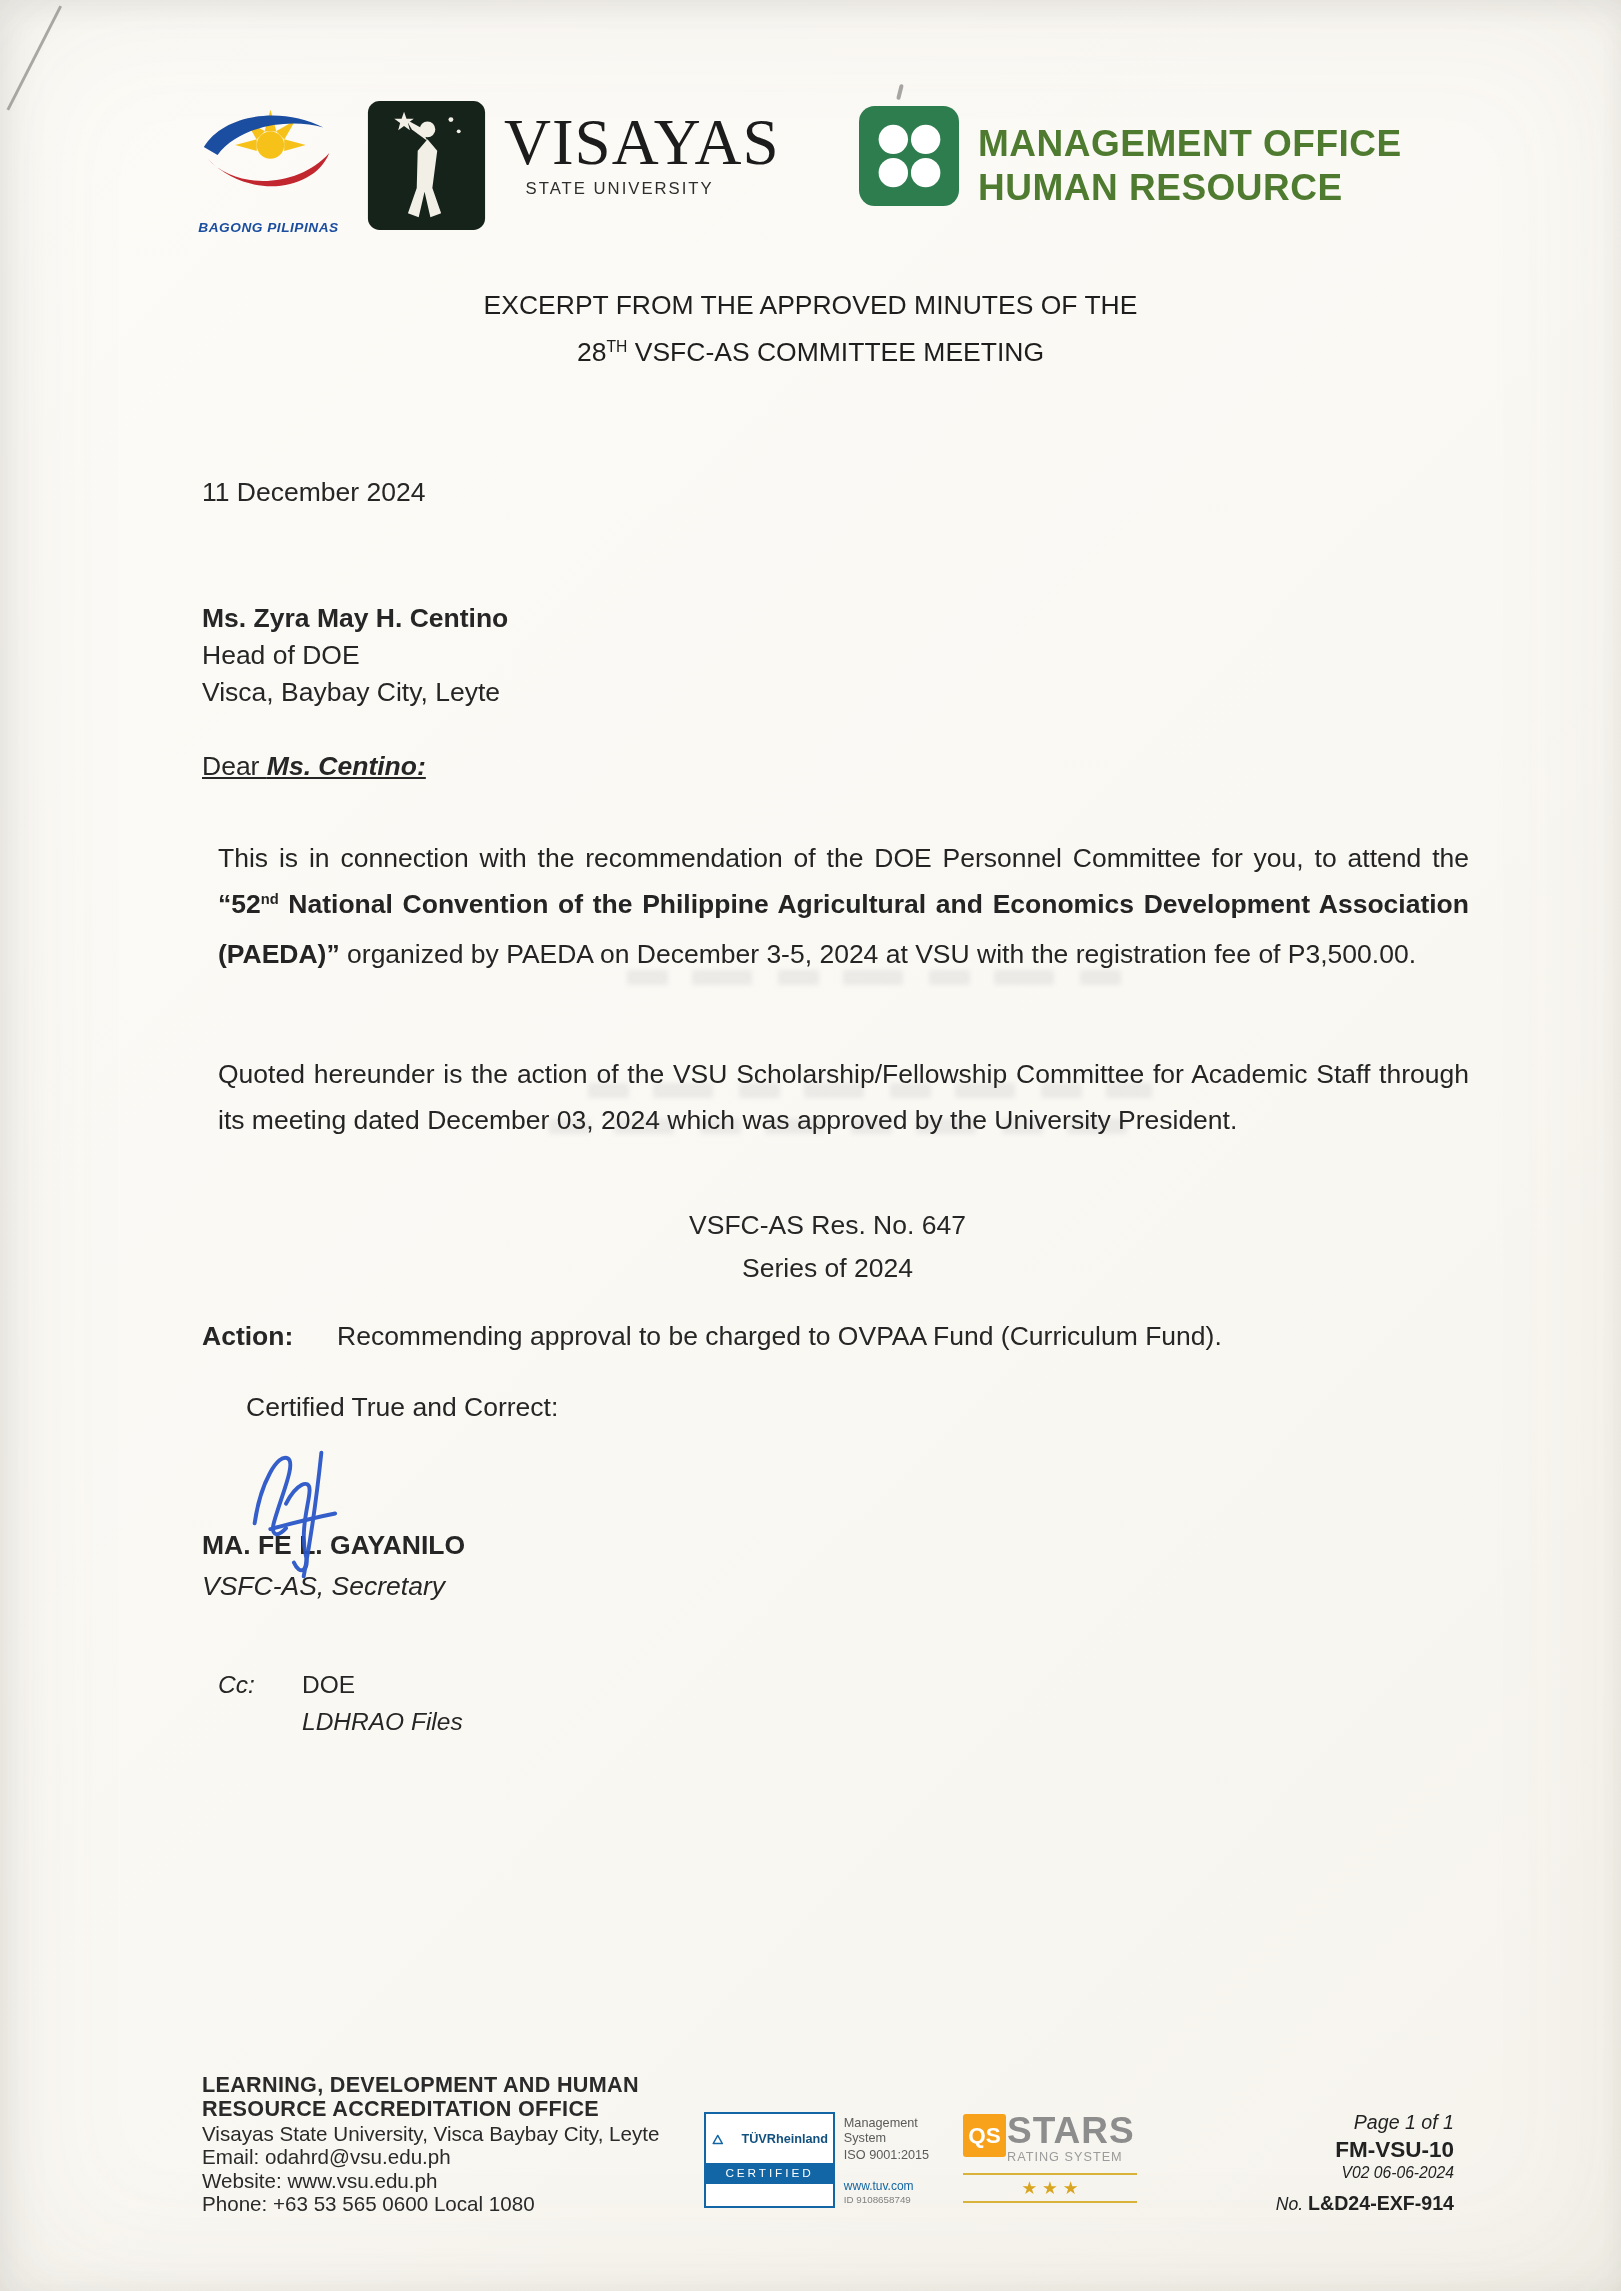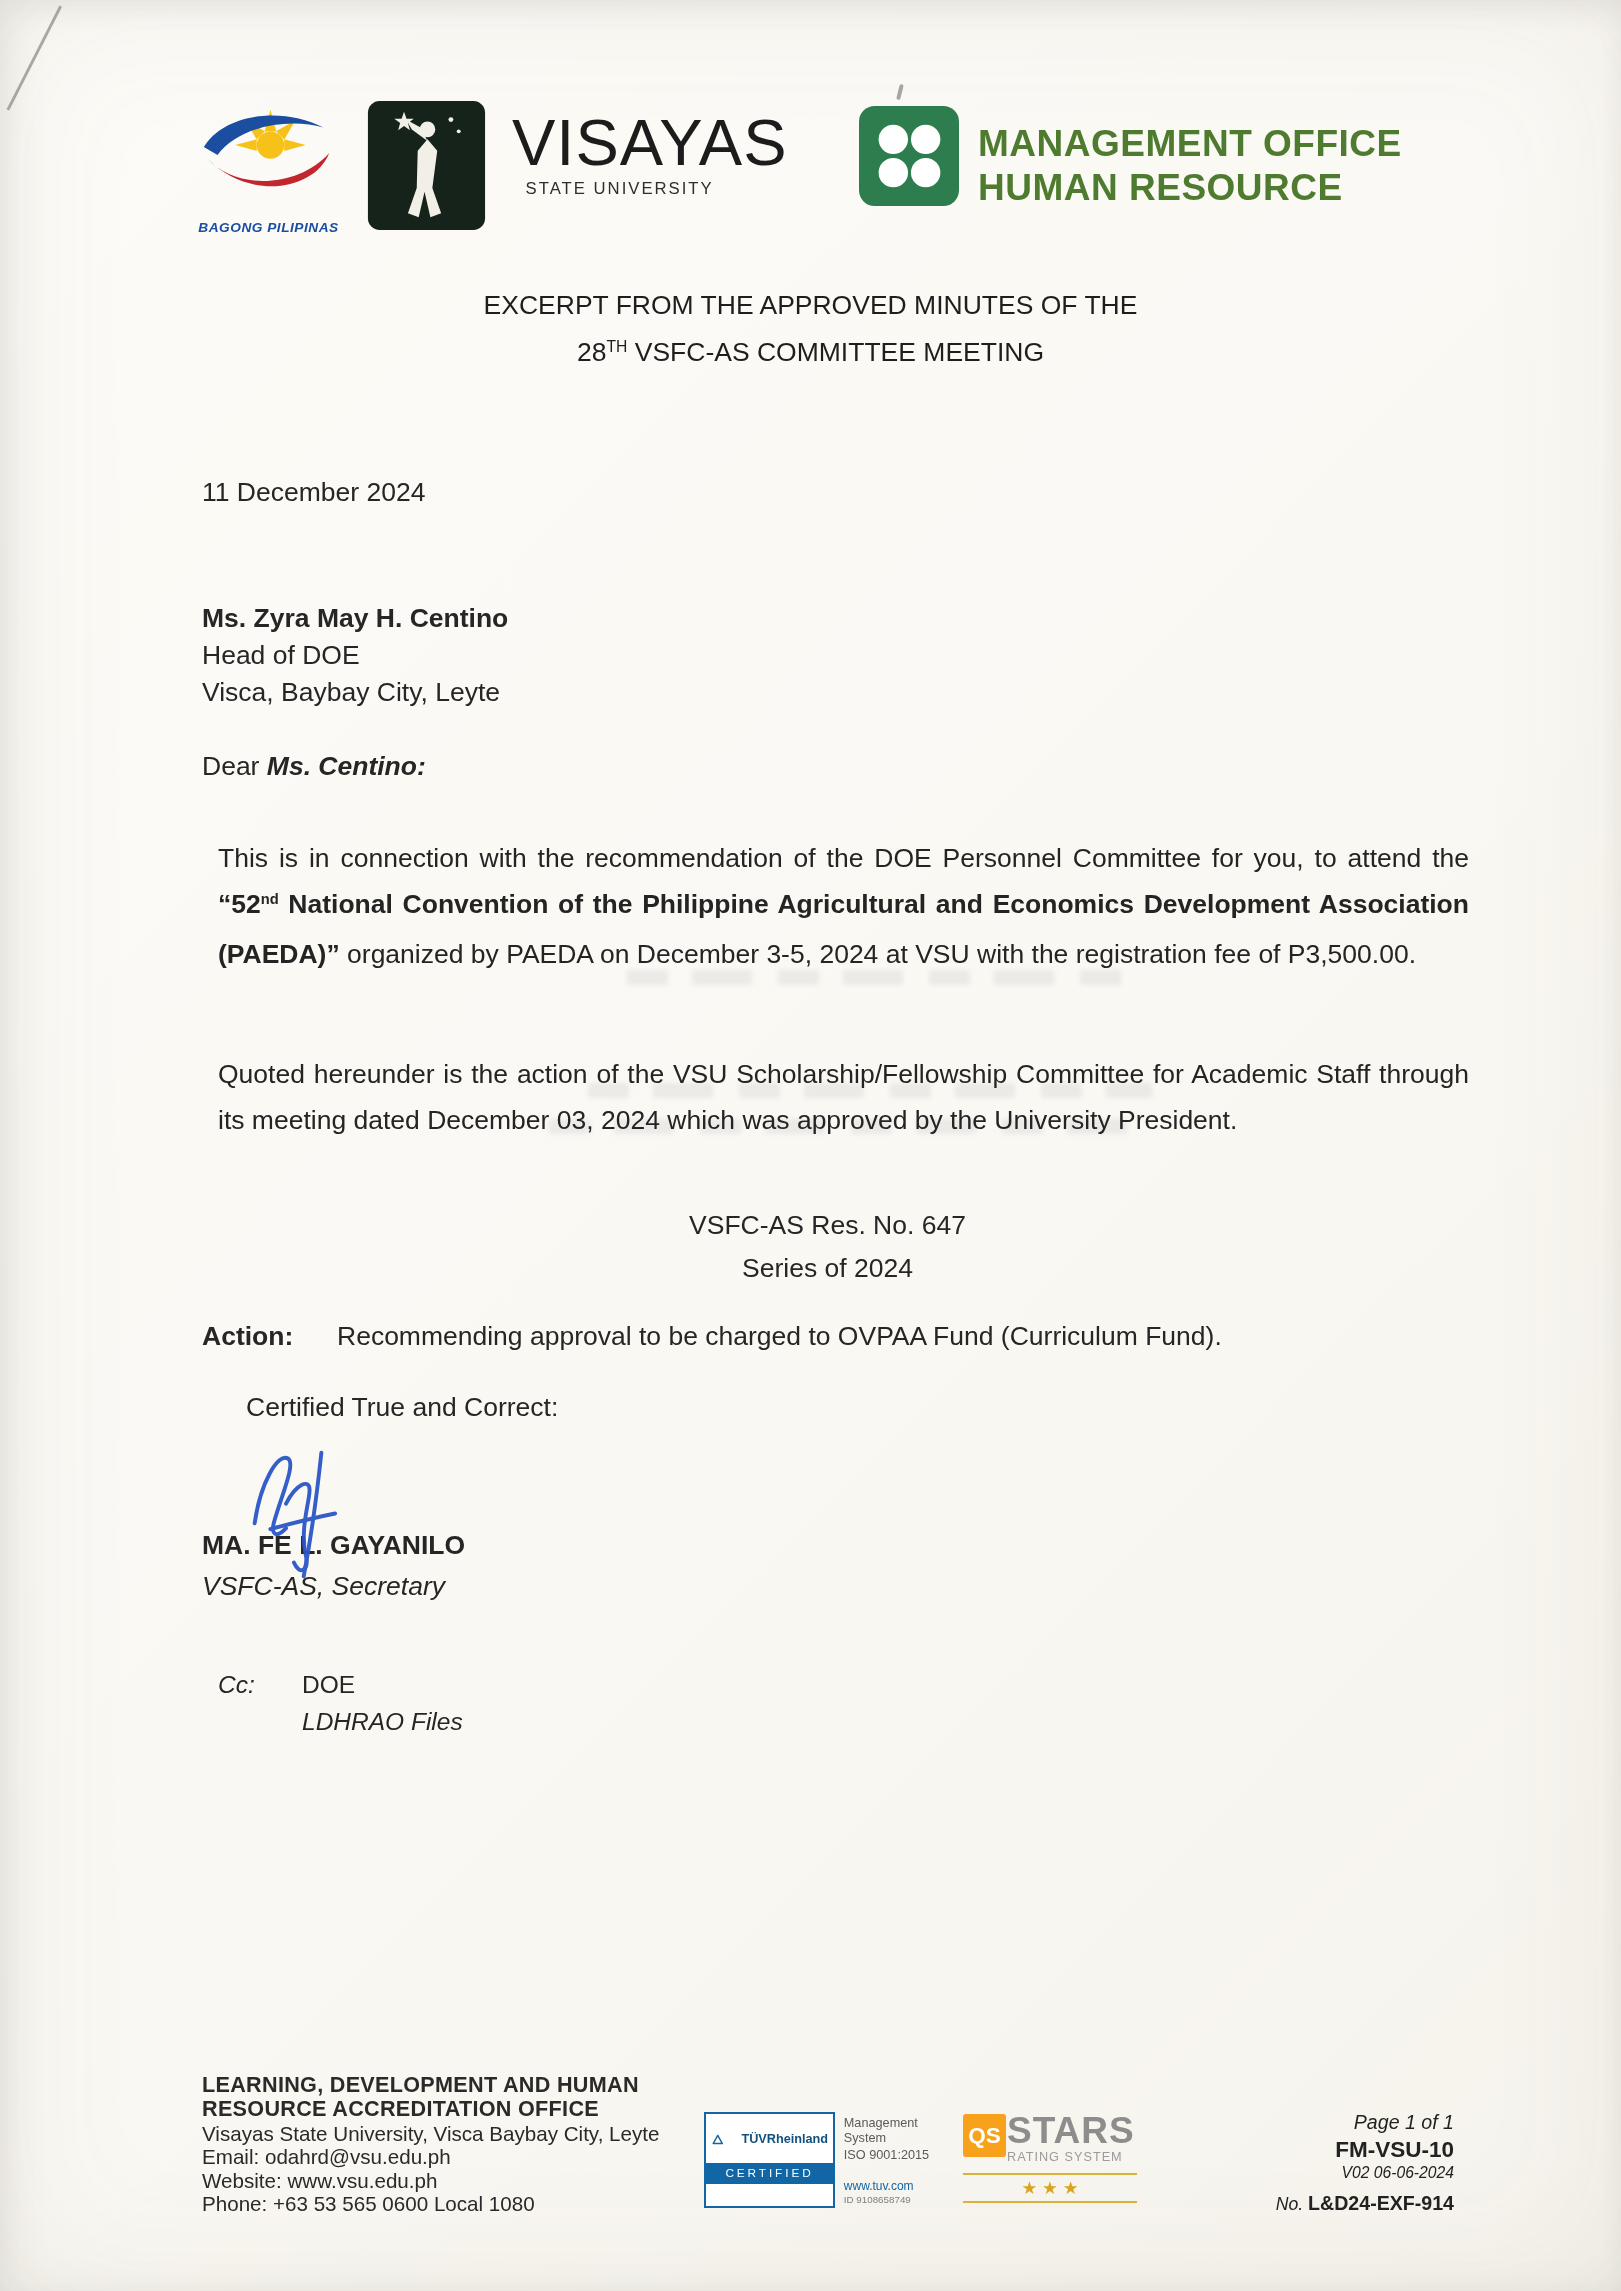--- a/index.html
+++ b/index.html
@@ -19,34 +19,34 @@
     background:repeating-linear-gradient(90deg,rgba(85,85,100,.85) 0 41px,transparent 41px 65px,rgba(85,85,100,.85) 65px 125px,transparent 125px 151px);}
   .bleed1{top:970px;left:627px;width:510px;height:14.7px;}
   .bleed2{top:1083px;left:588px;width:564px;height:14.7px;}
   .bleed3{top:1119px;left:549px;width:588px;height:14.7px;}
 
   
   .bagong{position:absolute;left:190px;top:102px;width:157px;text-align:center;}
   .bagong-label{font-size:13.7px;font-weight:bold;font-style:italic;color:#1b4da1;letter-spacing:0.5px;margin-top:16px;}
   .vsu-seal{position:absolute;left:365px;top:98px;}
   .vsu-wordmark{position:absolute;left:504px;top:110px;}
-  .vsu-name{font-family:Liberation Sans, sans-serif;font-size:65px;letter-spacing:1px;color:#1c1c1c;line-height:1;margin-left:8px;}
+  .vsu-name{font-family:Liberation Serif, serif;font-size:65px;letter-spacing:1px;color:#1c1c1c;line-height:1;}
   .vsu-sub{font-size:16.7px;letter-spacing:2px;color:#2e2e2e;margin:3.9px 0 0 21.6px;}
   .hrmo-logo{position:absolute;left:859px;top:106px;}
   .office-title{position:absolute;left:978px;top:122px;font-weight:bold;font-size:37px;line-height:44px;color:#4e7b2f;letter-spacing:0.5px;}
 
   
   .doc-title{position:absolute;left:0;top:282px;width:1621px;text-align:center;font-size:26.5px;line-height:47px;color:#1e1e1e;}
   .sup{font-size:15.7px;position:relative;top:-8.8px;}
   .sup-sm{font-size:14.7px;position:relative;top:-8.8px;font-weight:bold;}
 
   
   .date{position:absolute;left:202px;top:477px;font-size:26.5px;}
   .recipient{position:absolute;left:202px;top:600px;font-size:26.5px;line-height:37px;}
-  .salutation{position:absolute;left:202px;top:751px;font-size:26.5px;}
+  .salutation{position:absolute;left:202px;top:751px;font-size:26.5px;text-decoration:underline;}
   .para{position:absolute;left:202px;width:1251px;font-size:26.5px;line-height:46px;text-align:justify;margin:16px;color:#242424;}
   .para1{top:819px;}
   .para2{top:1035px;}
   .resolution{position:absolute;left:202px;top:1204px;width:1251px;text-align:center;font-size:26.5px;line-height:43px;}
   .action-row{position:absolute;left:202px;top:1321px;width:1251px;font-size:26.5px;}
   .action-label{display:inline-block;width:135px;}
   .certified{position:absolute;left:202px;top:1392px;font-size:26.5px;margin-left:44px;}
   .signature{position:absolute;left:231px;top:1433px;z-index:5;pointer-events:none;}
   .signatory{position:absolute;left:202px;top:1525px;font-size:26.5px;line-height:41px;}
   .cc{position:absolute;left:218px;top:1666px;font-size:24.5px;line-height:37px;display:flex;}

